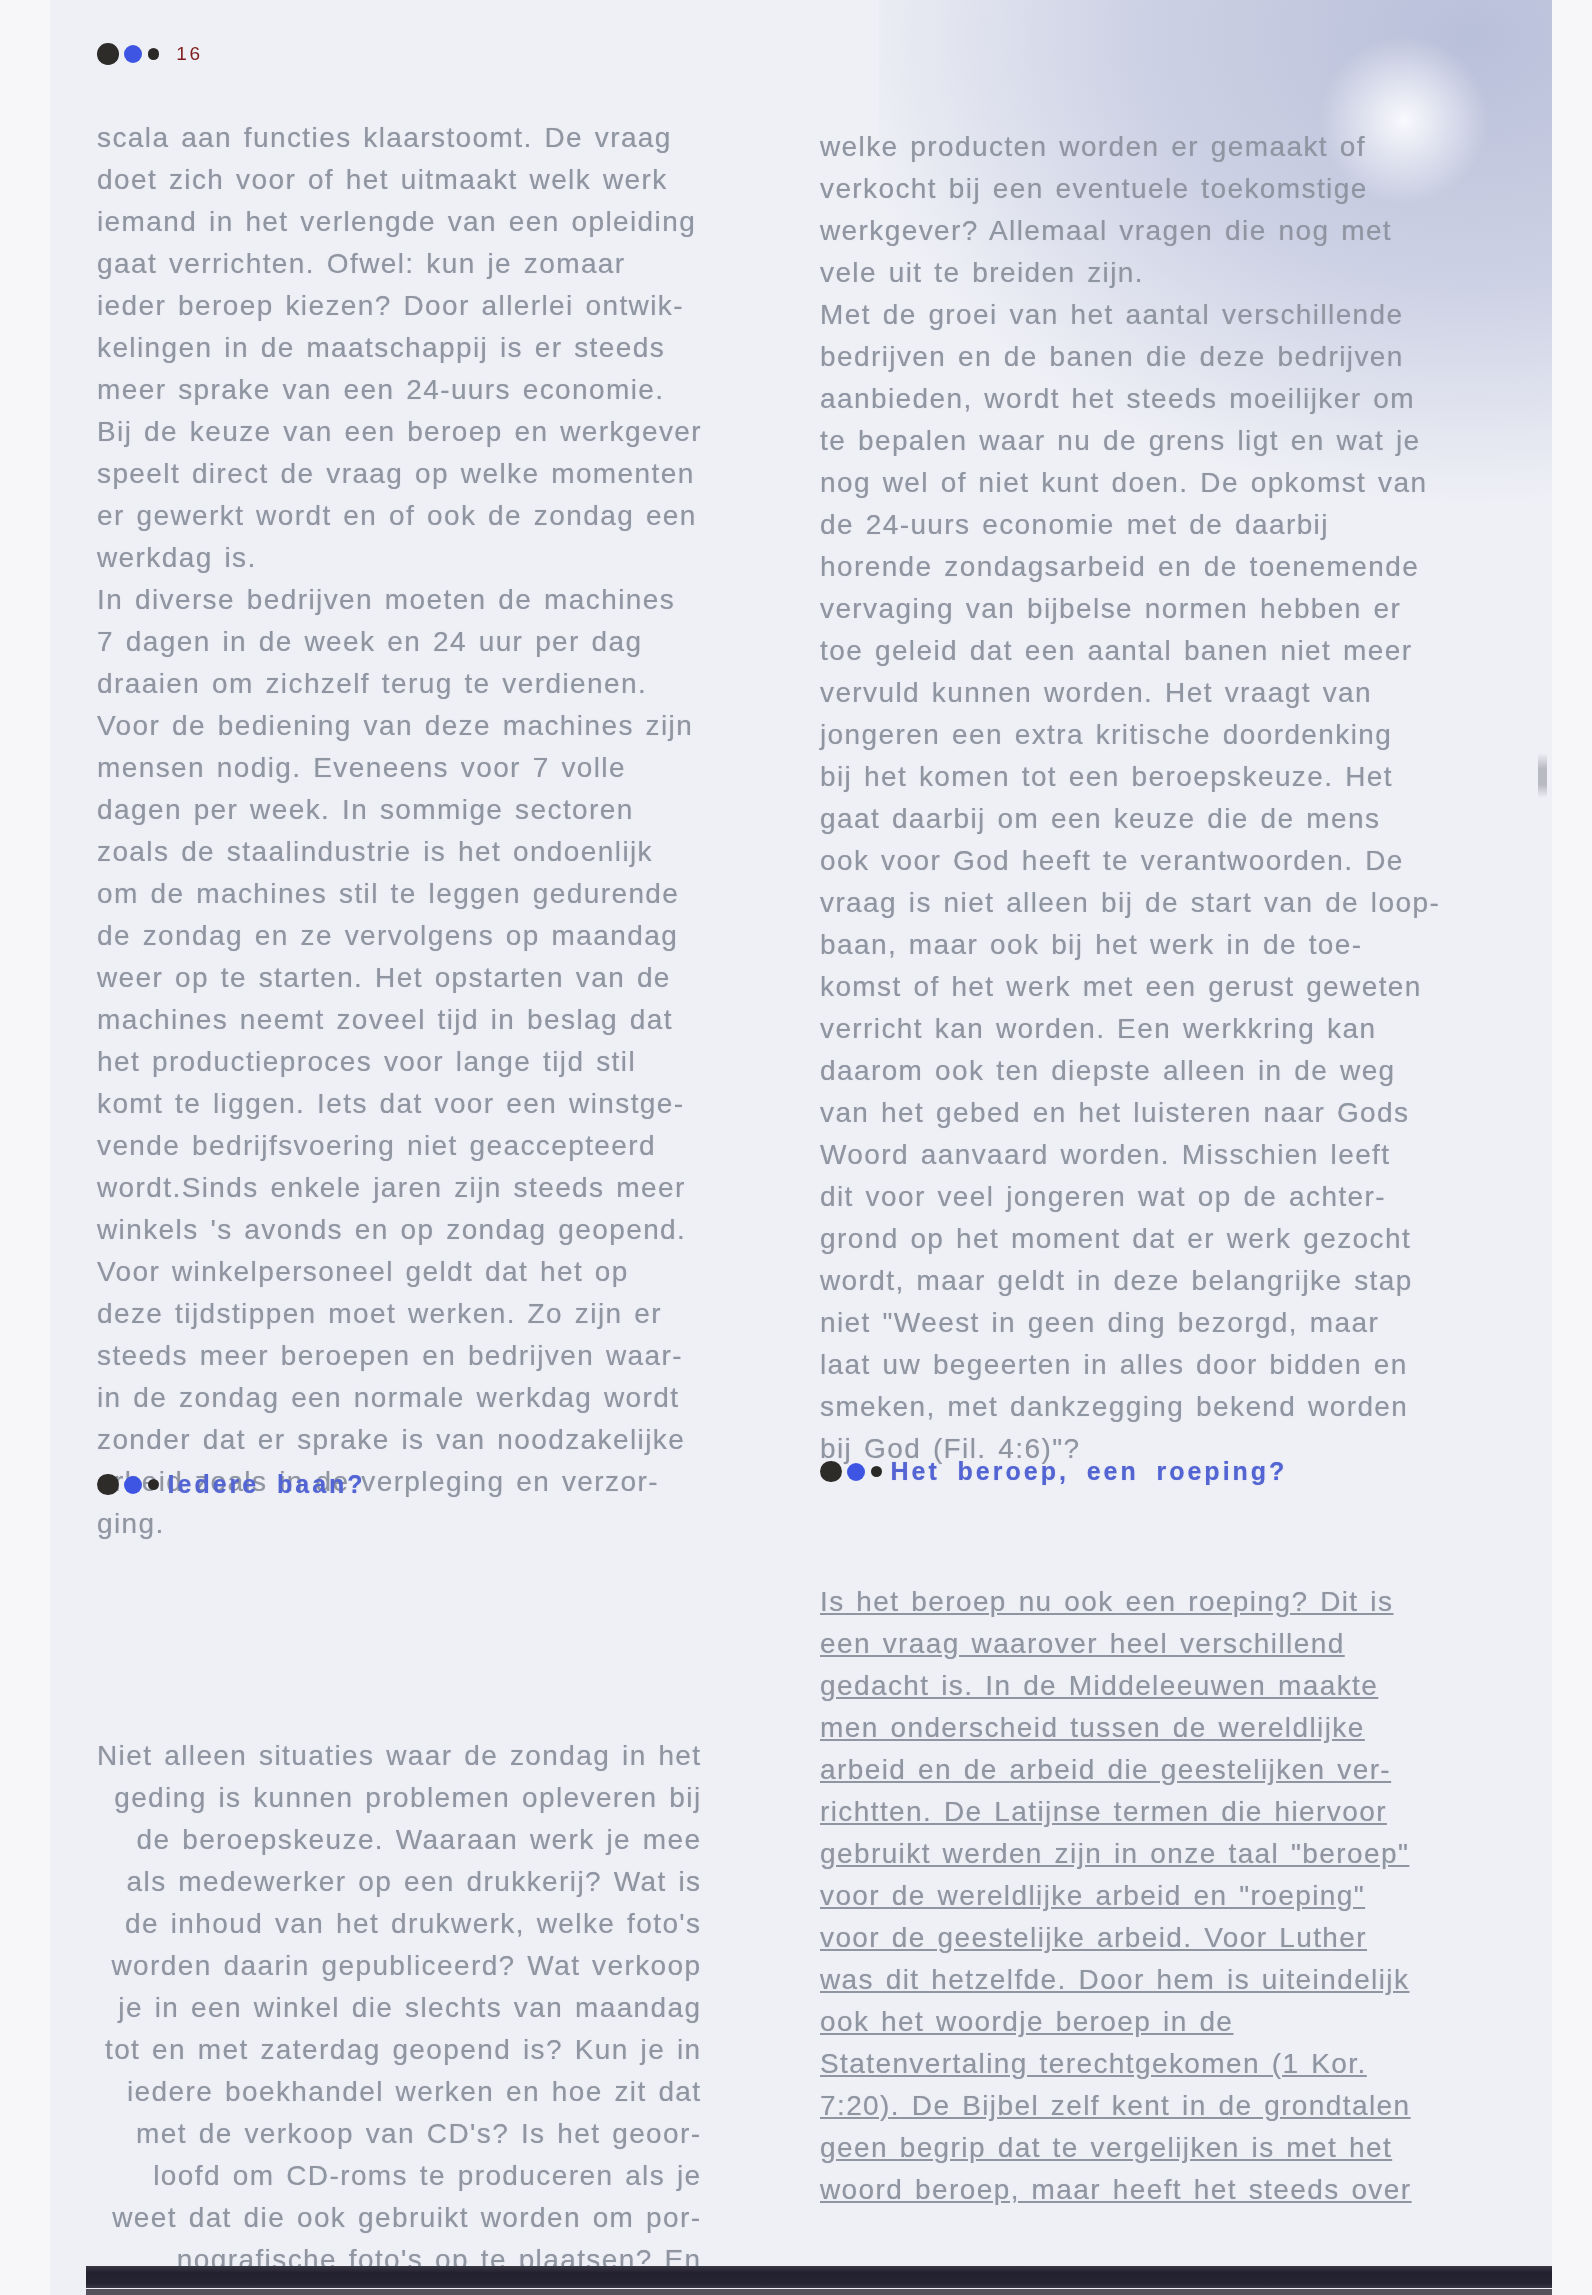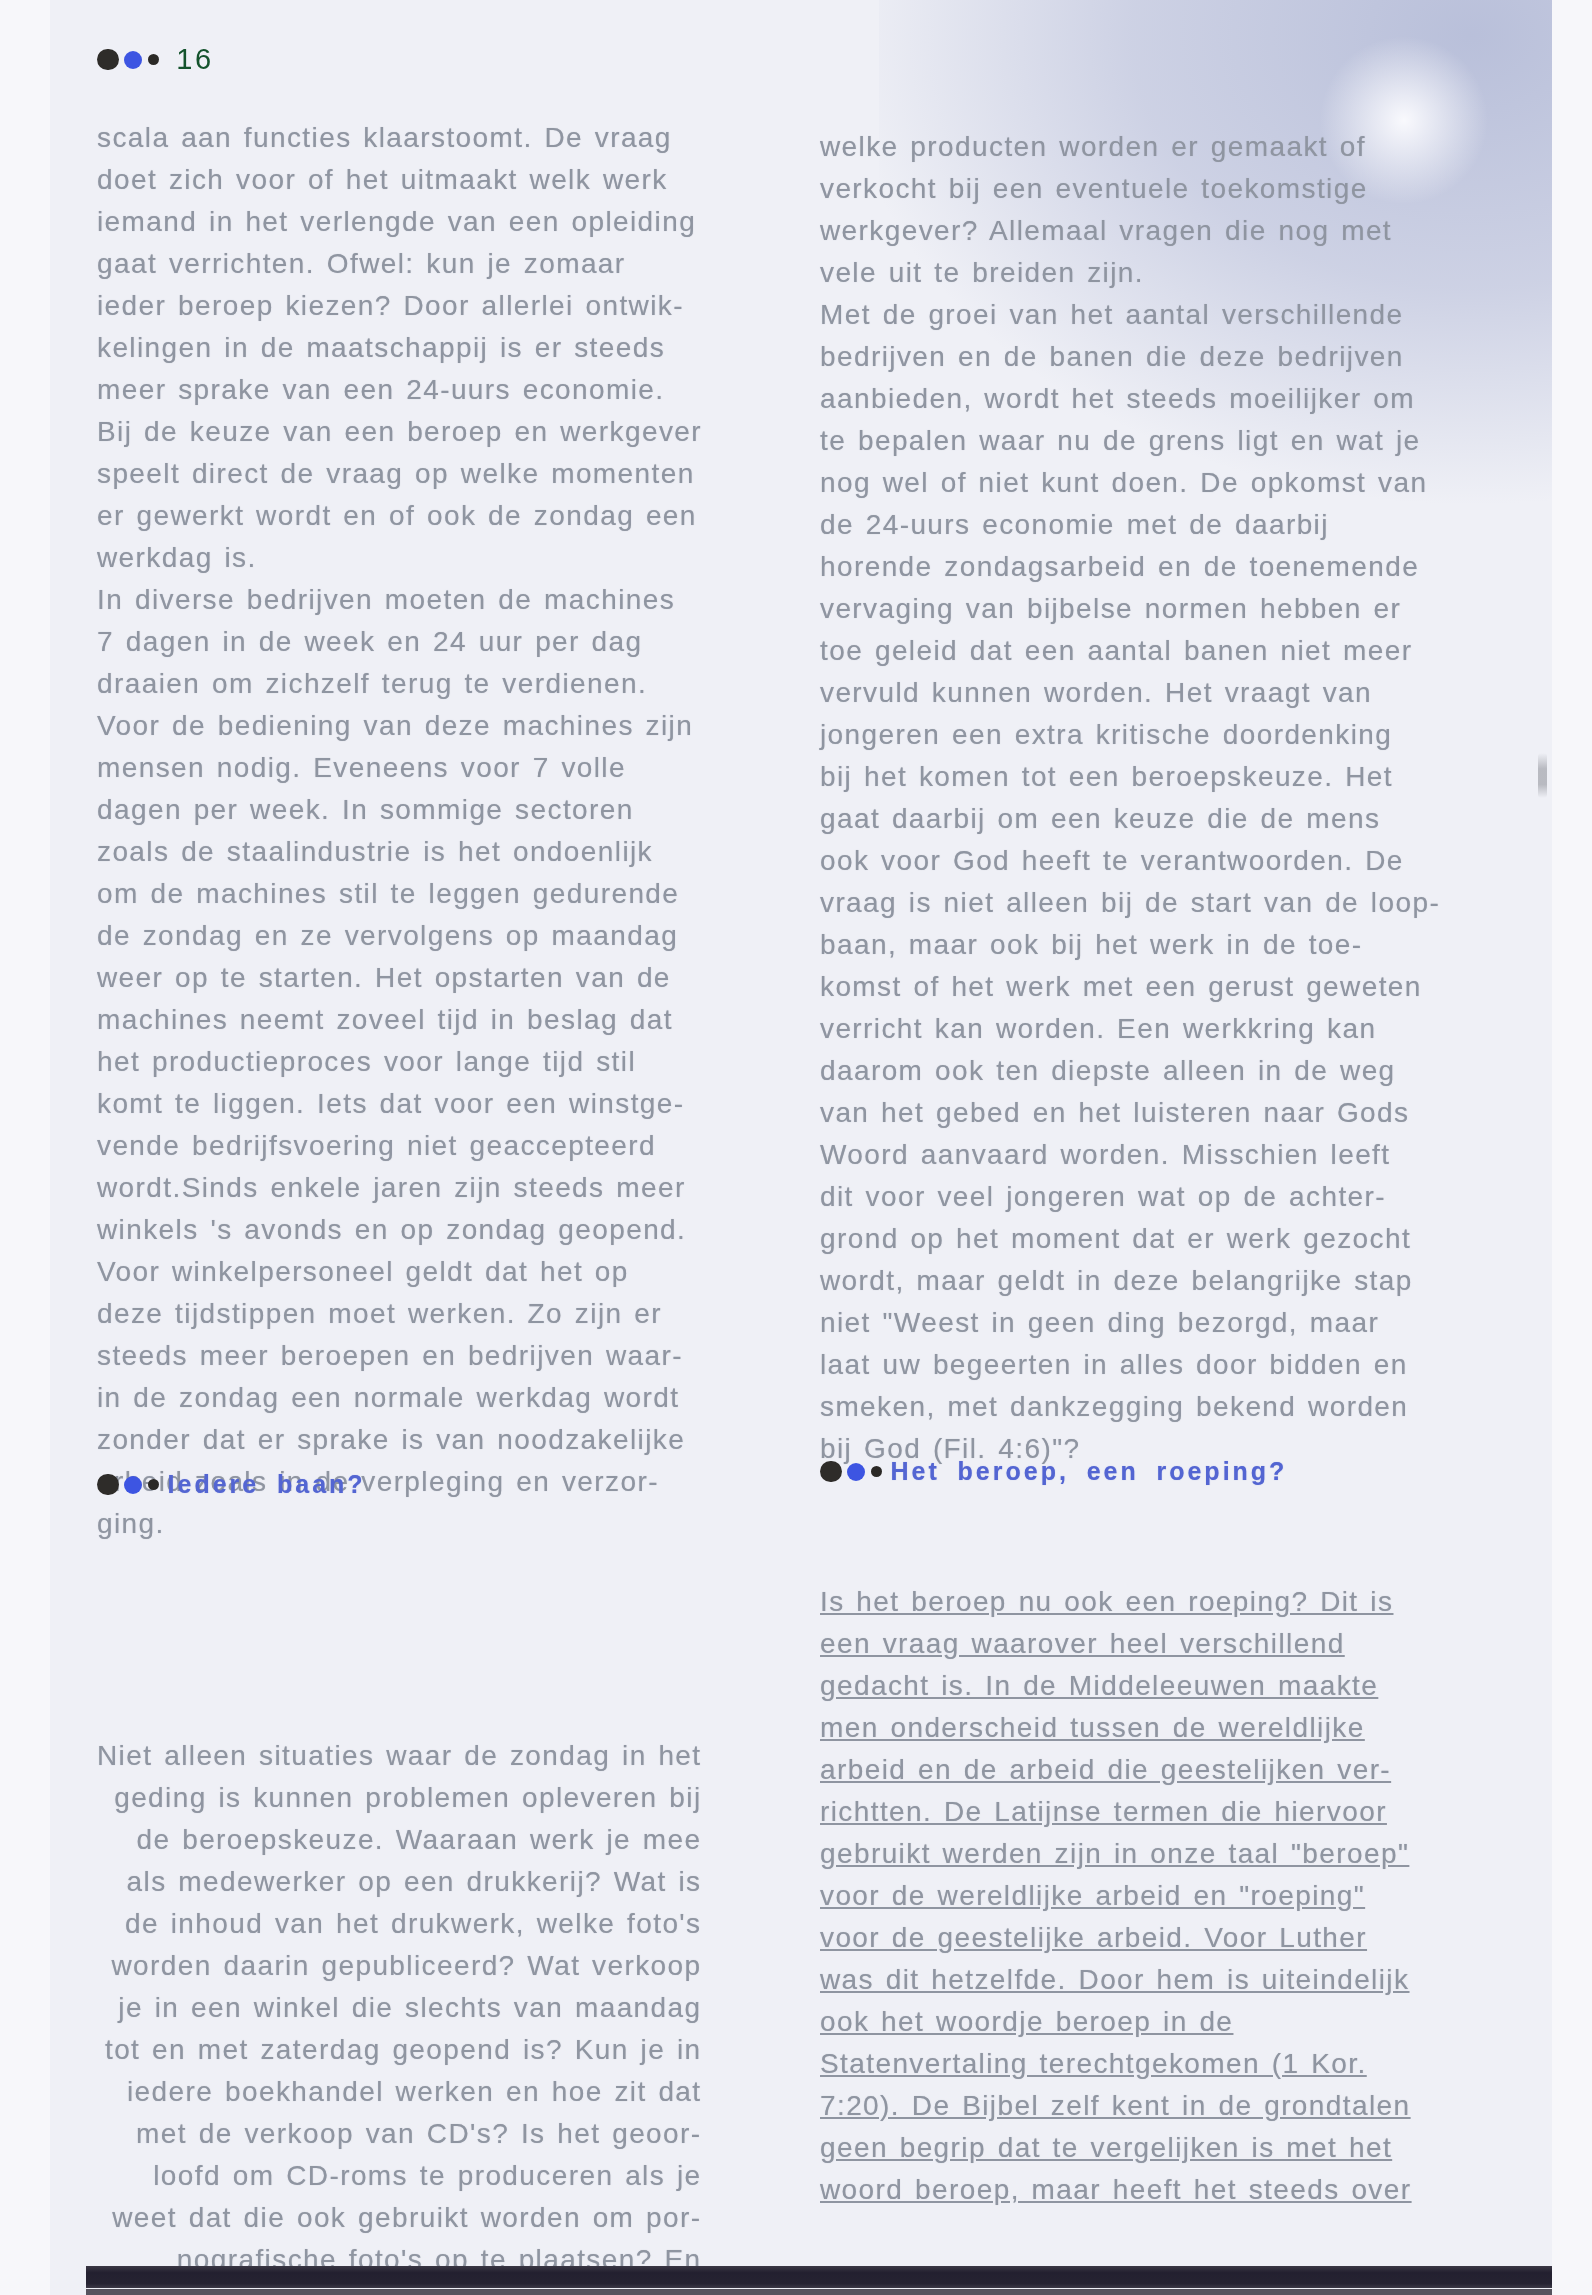--- a/index.html
+++ b/index.html
@@ -35,21 +35,21 @@
     background:#56535e;
   }
   .header{
     position:absolute;left:47px;top:43px;display:flex;align-items:center;
   }
   .dot{border-radius:50%;display:inline-block;flex:none;}
   .dot-lg{width:21.6px;height:21.6px;background:#2e2c29;}
   .dot-md{width:18px;height:18px;background:#3d55e2;margin-left:5.2px;}
   .dot-sm{width:11.2px;height:11.2px;background:#2b2926;margin-left:6px;}
   .pagenum{
-    margin-left:17.3px;color:#14532d;font-size:29px;letter-spacing:2.6px;
+    margin-left:17.3px;color:#7f1d1d;font-size:19px;letter-spacing:2.6px;
   }
   .para{
     position:absolute;margin:0;white-space:pre;
     color:#8f95a1;font-size:28px;line-height:42px;
     letter-spacing:1.4px;word-spacing:2.6px;
     text-shadow:0 0 0.9px rgba(143,149,161,0.55);
   }
   .col-left{left:47px;}
   .col-right{left:770px;}
   .lp1{top:117px;}

